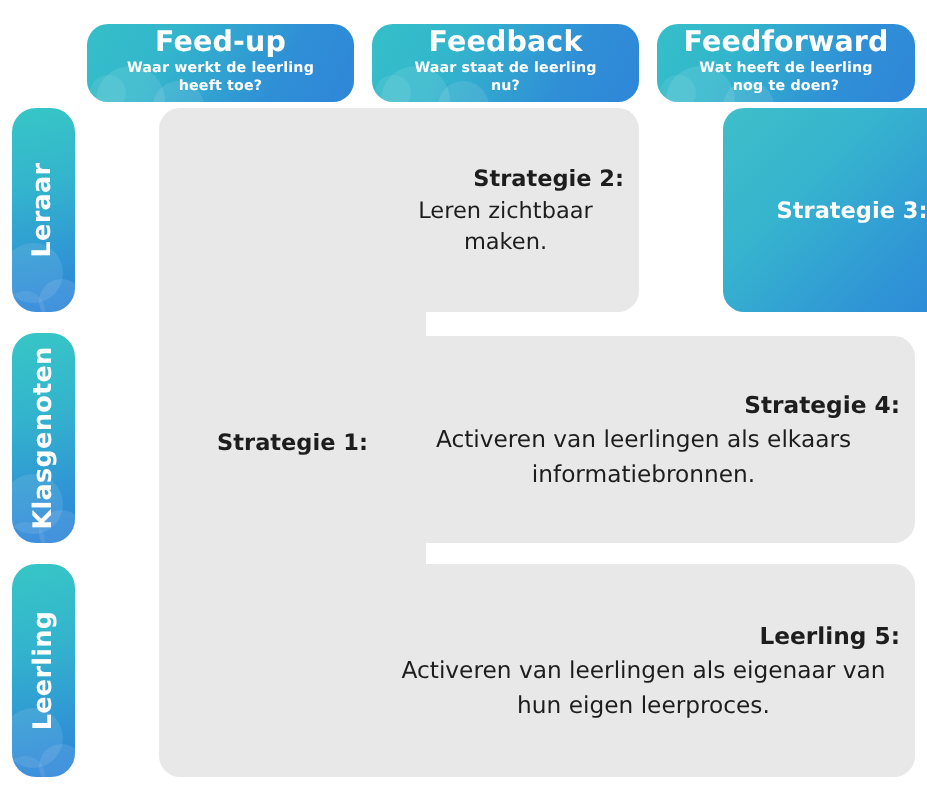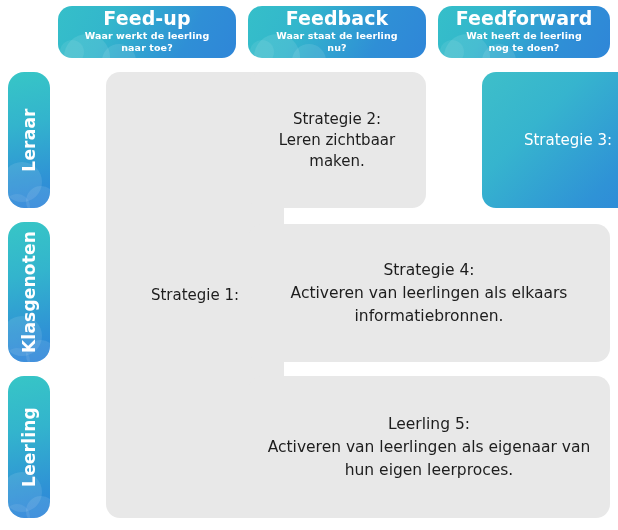--- a/index.html
+++ b/index.html
@@ -31,21 +31,21 @@
   .pill .deco{
     position:absolute;
     border-radius:50%;
     background:rgba(255,255,255,0.10);
     pointer-events:none;
   }
   .pill .pilltext{position:relative;z-index:2;}
 
   
   .hdr{
-    top:6px;height:52px;
+    top:16px;height:52px;
     background:linear-gradient(118deg,#35bfc9 0%,#33b6cc 30%,#2f8fd6 72%,#2f86d8 100%);
     flex-direction:column;
     gap:1px;
     padding:4px 23px 6px;
   }
   .hdr .hdr-title{
     font-size:19px;font-weight:700;line-height:21px;letter-spacing:.1px;
   }
   .hdr .hdr-sub{
     font-size:9.5px;font-weight:700;line-height:12px;letter-spacing:.1px;
@@ -83,34 +83,34 @@
   }
   .card.gray{background:#e8e8e8;color:#1d1d1d;}
   .card.accent{
     background:linear-gradient(135deg,#3ebfc9 0%,#36b4ce 34%,#2f93d6 76%,#2e86d9 100%);
     color:#ffffff;
     margin-left:44px;
   }
   .card .ctext{
     font-size:15px;line-height:21px;font-weight:400;
   }
-  .card .ctitle{font-weight:400;display:block;}
+  .card .ctitle{font-weight:700;display:block;text-align:right;}
   .card.wide .ctext{font-size:15.5px;line-height:23px;}
 </style>
 </head>
 <body>
 
 <div class="board">
 
   <div class="pill hdr" style="left:58px;width:178px;">
     <span class="deco d1"></span>
     <span class="deco d2"></span>
     <span class="deco d3"></span>
     <span class="pilltext hdr-title">Feed-up</span>
-    <span class="pilltext hdr-sub">Waar werkt de leerling naar toe?</span>
+    <span class="pilltext hdr-sub">Waar werkt de leerling heeft toe?</span>
   </div>
 
   <div class="pill hdr" style="left:438px;width:172px;">
     <span class="deco d1"></span>
     <span class="deco d2"></span>
     <span class="deco d3"></span>
     <span class="pilltext hdr-title">Feedforward</span>
     <span class="pilltext hdr-sub">Wat heeft de leerling nog te doen?</span>
   </div>
 

